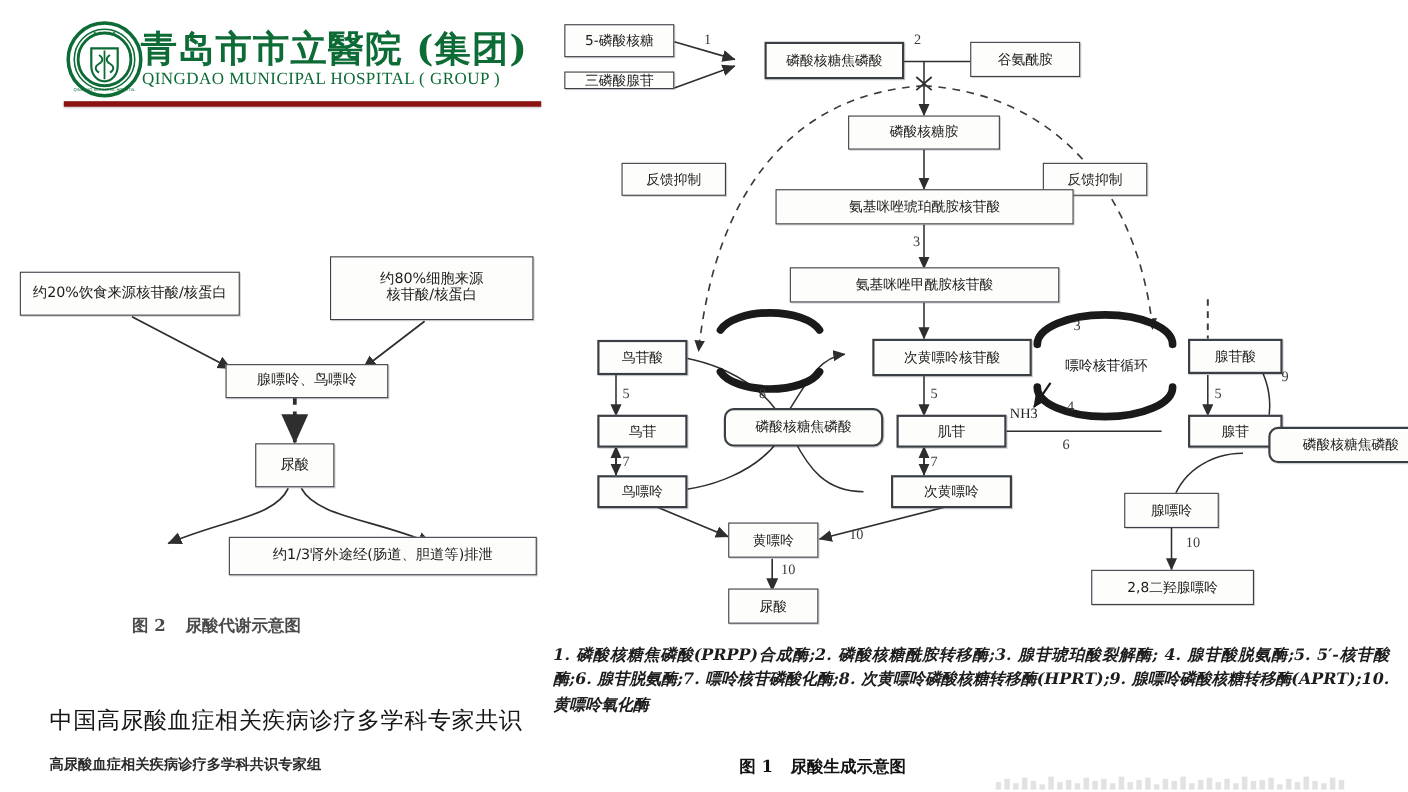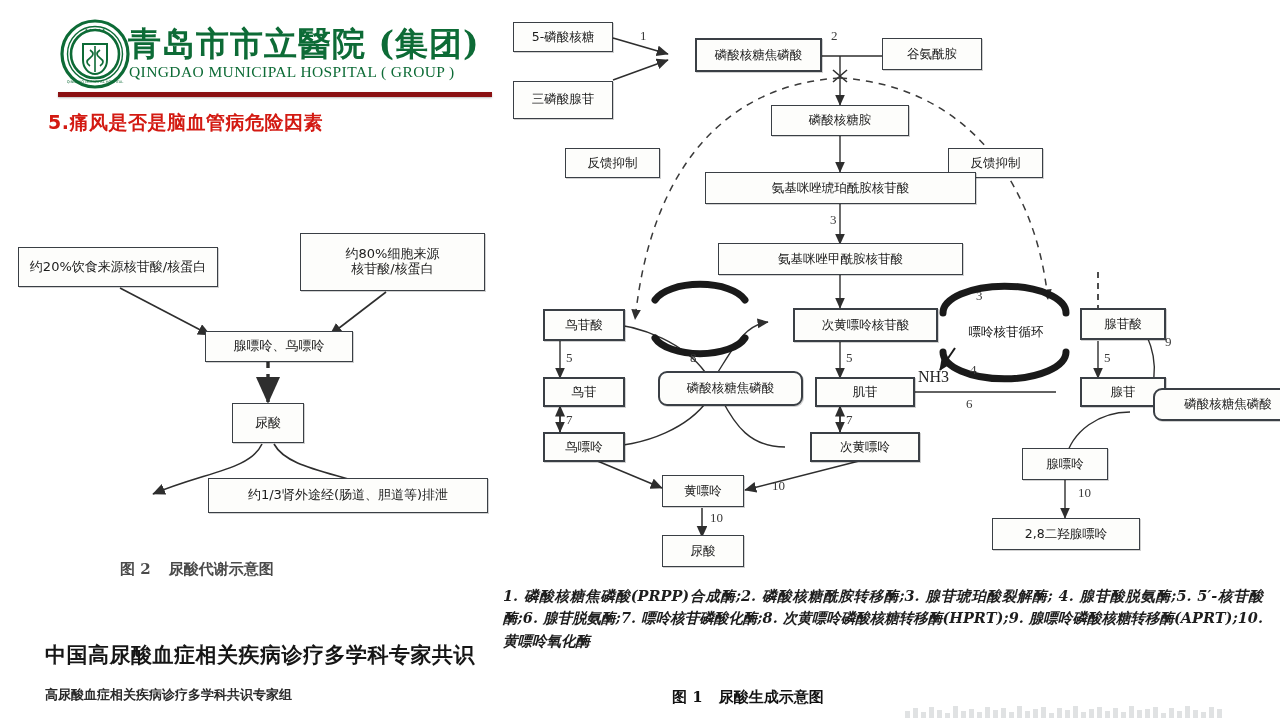--- a/index.html
+++ b/index.html
@@ -80,21 +80,21 @@
     position: absolute; left: 120px; top: 560px;
     font-family: "DejaVu Serif", "Liberation Serif", serif;
     font-size: 15px; font-weight: bold; color: #4a4a4a;
     white-space: nowrap;
   }
   #fig2-caption .capnum { margin-right: 18px; }
 
   #consensus-title {
     position: absolute; left: 45px; top: 641px;
     font-family: "DejaVu Sans", "Liberation Sans", sans-serif;
-    font-size: 21px; font-weight: bold; color: #161616;
+    font-size: 21px; font-weight: normal; color: #161616;
     white-space: nowrap; letter-spacing: 0.5px;
   }
   #consensus-group {
     position: absolute; left: 45px; top: 686px;
     font-family: "DejaVu Serif", "Liberation Serif", serif;
     font-size: 13px; font-weight: bold; color: #2b2b2b;
     white-space: nowrap;
   }
 
   
@@ -105,21 +105,21 @@
   #fig1 .fbox { font-size: 12.5px; padding: 1px 4px; }
 
   .enz-num {
     position: absolute;
     font-family: "Liberation Serif", "DejaVu Serif", serif;
     font-size: 13px; color: #3a3a3a;
   }
   .nh3-label {
     position: absolute;
     font-family: "Liberation Serif", "DejaVu Serif", serif;
-    font-size: 16px; color: #222;
+    font-size: 13px; color: #222;
   }
 
   #fig1-legend {
     position: absolute; left: 503px; top: 585px;
     width: 760px;
     font-family: "DejaVu Serif", "Liberation Serif", serif;
     font-size: 14.5px; font-weight: bold;
     color: #1d1d1d; line-height: 1.55;
     text-align: justify;
     font-style: italic;
@@ -161,21 +161,20 @@
       <path d="M43 32 q-6 4 0 8 q6 4 0 8" fill="none" stroke="#0d6b36" stroke-width="1.7"></path>
       <g fill="#0d6b36" font-size="3.6" font-family="DejaVu Sans">
         <text x="38" y="13" text-anchor="middle">★ ★ ★ ★ ★</text>
         <text x="38" y="65" text-anchor="middle">QINGDAO MUNICIPAL HOSPITAL</text>
       </g>
     </svg>
   </div>
   <div id="hospital-name-cn">青岛市市立醫院 (集团)</div>
   <div id="hospital-name-en">QINGDAO MUNICIPAL HOSPITAL ( GROUP )</div>
   <div id="red-divider"></div>
-  <div id="slide-heading">5.痛风是否是脑血管病危险因素</div>
 
   <div id="fig2">
     <svg class="overlay" width="510" height="400">
       <defs>
         <marker id="ar2" markerWidth="9" markerHeight="9" refX="7.5" refY="3.6" orient="auto">
           <path d="M0,0 L8,3.6 L0,7.2 z" fill="#2e2e2e"></path>
         </marker>
       </defs>
 
       <path d="M120,66 L210,113" stroke="#2e2e2e" stroke-width="1.6" fill="none" marker-end="url(#ar2)"></path>
@@ -199,21 +198,21 @@
 
     <div class="fbox" style="left:205px; top:109px; width:148px; height:31px;">
       <span>腺嘌呤、鸟嘌呤</span>
     </div>
 
     <div class="fbox" style="left:232px; top:181px; width:72px; height:40px;">
       <span>尿酸</span>
     </div>
 
 
-    <div class="fbox" style="left:208px; top:256px; width:280px; height:35px;">
+    <div class="fbox" style="left:208px; top:266px; width:280px; height:35px;">
       <span>约1/3肾外途经(肠道、胆道等)排泄</span>
     </div>
   </div>
 
   <div id="fig2-caption">
     <span class="capnum">图 2</span><span>尿酸代谢示意图</span>
   </div>
 
   <div id="consensus-title">中国高尿酸血症相关疾病诊疗多学科专家共识</div>
   <div id="consensus-group">高尿酸血症相关疾病诊疗多学科共识专家组</div>
@@ -294,21 +293,21 @@
       <path d="M652,388 C660,355 645,330 638,324" stroke="#2e2e2e" stroke-width="1.4" fill="none" marker-end="url(#ar1)"></path>
 
       <path d="M630,412 C600,412 572,430 565,460" stroke="#2e2e2e" stroke-width="1.4" fill="none"></path>
 
       <path d="M565,480 L565,518" stroke="#2e2e2e" stroke-width="1.4" fill="none" marker-end="url(#ar1)"></path>
     </svg>
 
     <div class="fbox" style="left:13px; top:22px; width:100px; height:30px;">
       <span>5-磷酸核糖</span>
     </div>
-    <div class="fbox" style="left:13px; top:81px; width:100px; height:38px;font-family:Liberation Mono, monospace;">
+    <div class="fbox" style="left:13px; top:65px; width:100px; height:16px;">
       <span>三磷酸腺苷</span>
     </div>
     <div class="fbox thick" style="left:170px; top:38px; width:127px; height:34px;">
       <span>磷酸核糖焦磷酸</span>
     </div>
     <div class="fbox" style="left:382px; top:38px; width:100px; height:32px;">
       <span>谷氨酰胺</span>
     </div>
     <div class="fbox" style="left:271px; top:105px; width:138px; height:31px;">
       <span>磷酸核糖胺</span>

